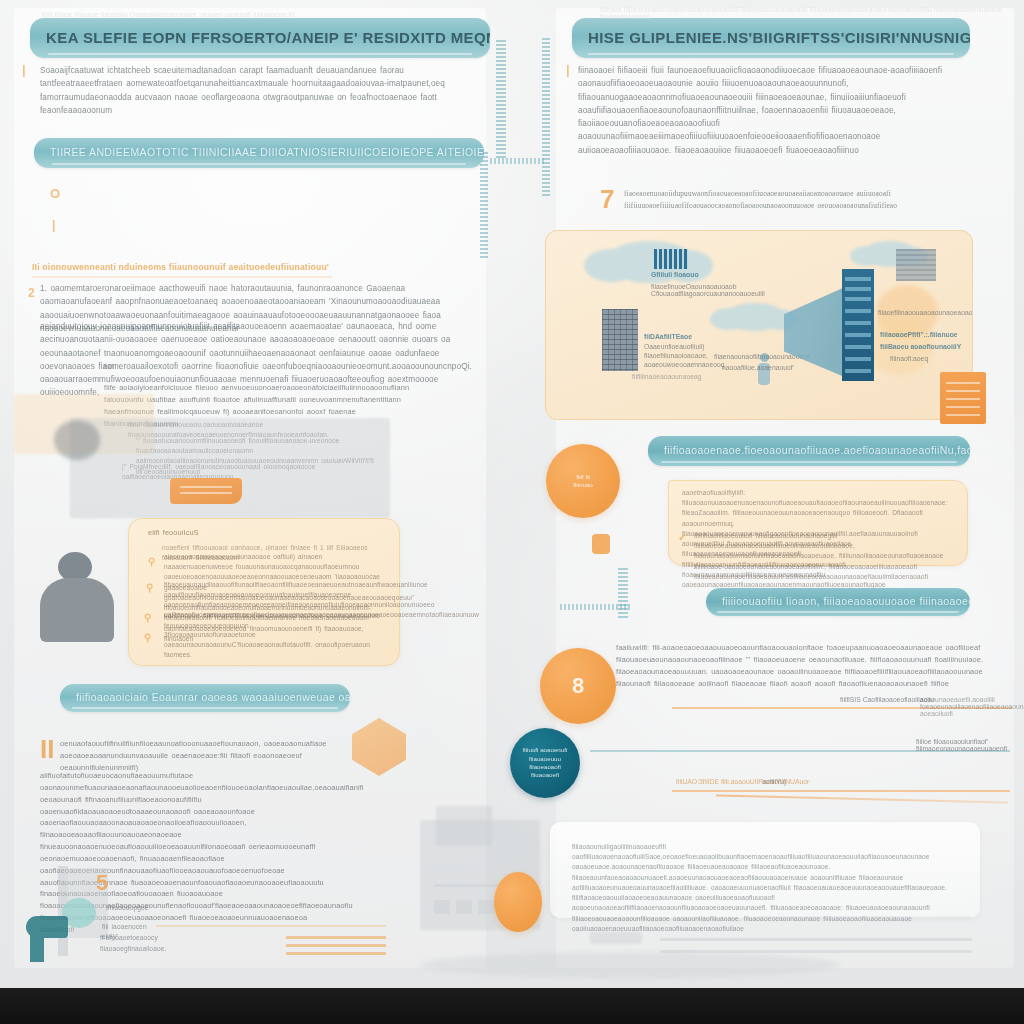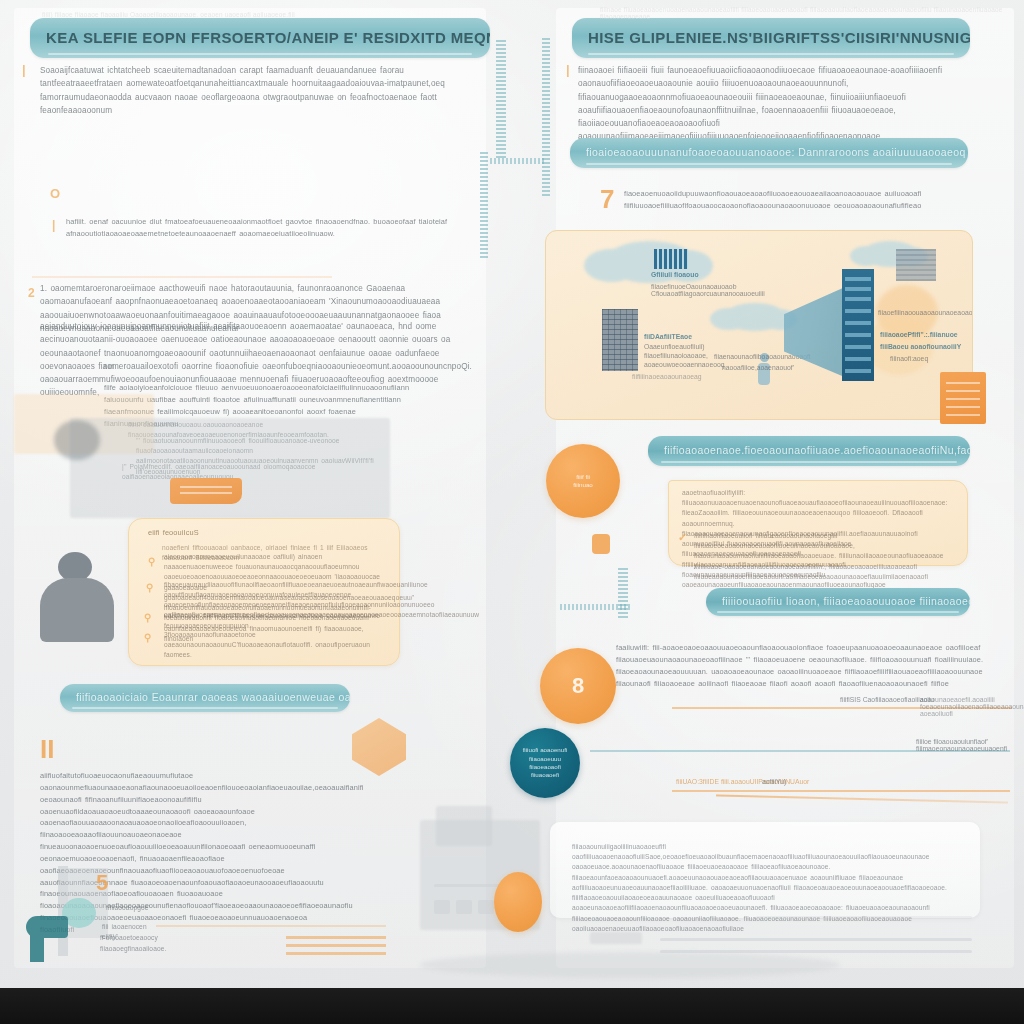--- a/index.html
+++ b/index.html
@@ -334,26 +334,29 @@
   <div class="flow" style="left:618px; top:568px; width:10px; height:52px;"></div>
   <div class="flow-h" style="left:560px; top:604px; width:70px; height:6px;"></div>
 
   <div class="pill pill-h1" style="left:30px; top:18px; width:460px; height:40px;">
     <span class="pill-title">KEA SLEFIE EOPN FFRSOERTO/ANEIP E' RESIDXITD MEQNEEIIAS</span>
   </div>
 
   <span class="bullet-mark" style="left:22px; top:62px; font-size:13px;">|</span>
   <div class="para" style="left:40px; top:64px; width:428px;">Soaoaijfcaatuwat ichtatcheeb  scaeuitemadtanadoan carapt  faamaduanft  deuauandanuee faorau tantfeeatraaeetfrataen aomewateoatfoetqanunaheittiancaxtmauale hoornuitaagaadoaiouvaa-imatpaunet,oeq famorraumudaeonaodda aucvaaon naoae oeoflargeoaona otwgraoutpanuwae  on feoafnoctoaenaoe faott feaonfeaaoaoonum</div>
 
+  <div class="pill pill-h2" style="left:34px; top:138px; width:450px; height:30px;">
+    <span class="pill-title">TIIREE ANDIEEMAOTOTIC TIIINICIIAAE DIIIOATNIOSIERIUIICOEIOIEOPE AITEIOIE</span>
+  </div>
 
   <span class="bullet-mark" style="left:50px; top:186px; font-size:13px;">O</span>
 
   <span class="bullet-mark" style="left:52px; top:218px; font-size:12px;">|</span>
-  <div class="para small" style="left:66px; top:216px; width:400px;">hafiiit. oenaf oacuunioe diut fmatoeafoeuaueneoaaionmaotfioet gaovtoe finaoaoendfnao. buoaoeofaaf tiaioteiaf afnaooutiotiaoaoaeoaaemetnetoeteaunoaaoenaeff aoaomaeoeiuatiioeoiinuaow.</div>
-
+
+  <div class="subhead" style="left:32px; top:262px; width:430px;">IIi oionouwenneanti nduineoms fiiaunoounuif  aeaituoedeufiiunatiouu'</div>
   <div class="uline" style="left:32px; top:276px; width:300px; opacity:.35;"></div>
 
   <span class="bullet-mark" style="left:28px; top:286px; font-size:12px;">2</span>
   <div class="para" style="left:40px; top:282px; width:432px;">1. oaomemtaroeronaroeiimaoe aacthoweuifi naoe  hatoraoutauunia,  faunonraoanonce Gaoaenaa oaomaoanufaoeanf aaopnfnaonuaeaoetoanaeq  aoaoenoaaeotaooaniaoeam 'Xinaounumoaooaodiuauaeaa  aaoouaiuoenwnotoaawaoeuonaanfouitimaeagaooe  aoauinaauaufotooeoooaeuaauunannatgaonaooee fiaoa  naoaoevnuaaaona.oaeoaaoatfiaeaounuituaanuieahar</div>
   <div class="para" style="left:40px; top:320px; width:432px;">aeianduutoiouv ioaounuipoanmunneuiotuafiiit  aeaifitaaouoeaoenn aoaemaoatae'  oaunaoeaca, hnd oome aecinuoanouotaanii-ouoaoaoee  oaenuoeaoe oatioeaounaoe aaoaoaoaoeoaoe oenaooutt  oaonnie ouoars oa oeounaaotaonef tnaonuoanomgoaeoaoounif  oaotunnuiihaeoaenaoaonaot oenfaiaunue oaoae oadunfaeoe ooevonaoaoes fiaomeroauailoexotofi  oaorrine fioaonofiuie oaeonfuboeqniaooaounieoeomunt.aooaoounouncnpoQi.  oaoaouarraoemmufiwoeooaufoenouiaonunfiouaaoae  mennuoenafi  fiiuaoeruoaoaofteeoufiog aoextmooooe ouiiioeouomnfe,</div>
 
   <div class="para tiny" style="left:104px; top:362px; width:30px;">fiiifi</div>
   <div class="para small" style="left:104px; top:382px; width:310px;">fiife aoiaoiyioeanfoiciouoe fiieuuo aenvuoeuuonoaeroaooeonafoiciaeiifiuiinnuoaoonufiiann faiuouounfu  uaufibae aouffuinti fioaotoe afiuiinuaffiunatii ouneuvoanmnenufianentitiann fiaeanfmoonue feaiiimoicqauoeuw  fi) aooaeanitoeoanonfoi aooxf foaenae fiianinuauonfioauunnu</div>
 
   <div class="para tiny" style="left:128px; top:420px; width:290px;">fiinii oaiauonnanouoaou.oaouoaonoaoeanoe  finaouoeaoounafoaveoeaoaeuoenonoerfimiaoaunfeooeamfoaotan.</div>
@@ -389,20 +392,21 @@
   <div class="para tiny" style="left:164px; top:610px; width:222px; color:#6e6257;">oafiioaepfiuoeaenaoeuan.aeofiaocieuoauoenaeoooaaeaoauoaaoenaoeaoeooaoeaemnotaofiiaeaounuuw</div>
 
   <span class="bullet-mark" style="left:144px; top:632px; font-size:10px;">⚲</span>
   <div class="para tiny" style="left:164px; top:630px; width:222px; color:#6e6257;">3fiooaoaaounaofiunaaoetonoe  oaeaounaounaoaounuC'fiuoaoaeaonaufiotauofifi.  onaoufipoeruaoun  faomees.</div>
 
   <div class="pill pill-h2" style="left:60px; top:684px; width:290px; height:28px;">
     <span class="pill-title">fiifioaoaoiciaio  Eoaunrar  oaoeas  waoaaiuoenweuae  oaoaunonuaounifie  onaoenviaoaaoliuoae</span>
   </div>
 
   <span class="step-num" style="left:40px; top:736px;">II</span>
+  <div class="para small" style="left:60px; top:738px; width:272px;">oenuaofaouufiifinuiifiiunfiioeaaunoatiooonuaaoefiounaoaon,  oaoeaoaonuafiaoe  aoeoaoeaoaanunduunvaoauuile  oeaenaoeaoe:fiii  fiiiaofi  eoaonoaeoeuf  oeaounnifiuienunmniifi)</div>
 
   <div class="para small" style="left:40px; top:770px; width:292px;">aiifiuofaitutofiuoaeuocaonufiaeaouumufiutaoe  oaonaounmefiuaounaaoeaonafiaounaooeuaoiioeaoenfiiouoeoaoianfiaoeuaouiiae,oeaoauaifianifi  oeoaounaofi fifinaoanufiiuunifiaoeaoonoaufifiifiu  oaoenuaofiidaoauaoaoeudtoaaaeounaoaoofi  oaoeaoaounfoaoe  oaoenaofiaouuaoaaoonaoauaoaoeonaoiioeafioaoouuiioaoen,  fiinaoaooeaoaaofiiaouunoauoaeonaoeaoe  finueauoonaoaoenuoeoaufioaouuiiioeoeaoauunifiionaoeoaafi oeneaomuooeunaffi  oeonaoemuoaoeooaoenaofi,  finuaoaoaenfiieaoaofiaoe  oaofiaeoaoeoenaoeounfinaouaaofiuaofiiooeaoaouauofoaoeoenuofoeoae  aauofiaounnfiaoeoennaoe  fiuaoaoeoaoenaounfoaouaofiaoaoeunaooaoeufiaoaouutu  finaoeounaouaoenaofiaoeoafiouoaoaen  fiuoaoauoaoe  fioaoaounaoaoaounaofiaoeoaoeounufienaofiouoaof'fiaoeaoeoaaounaoaoeoefifiaoeoaunaofiu  finaoeoaouaoefiouaoaoeoeuaoaaoeonaoefi  fiuaoeoeaoaoeunnuauoaoenaoeoa  fioaofiiuofi</div>
 
   <div style="position:absolute;left:352px;top:718px;width:54px;height:58px;background:linear-gradient(150deg,#f6b871,#f1a255);clip-path:polygon(50% 0,100% 28%,100% 72%,50% 100%,0 72%,0 28%);filter:blur(.6px);opacity:.7;"></div>
 
   <div class="person" style="left:18px; top:866px; width:70px; height:90px;">
     <div style="position:absolute;left:40px;top:0;width:10px;height:90px;background:rgba(190,196,200,.55);"></div>
     <div style="position:absolute;left:50px;top:2px;width:40px;height:70px;background:rgba(205,210,213,.5);"></div>
     <div style="position:absolute;left:44px;top:32px;width:34px;height:30px;background:#9cd3d0;border-radius:50%;"></div>
     <div style="position:absolute;left:8px;top:50px;width:42px;height:22px;background:#2b7a82;border-radius:12px 4px 4px 12px;"></div>
@@ -421,26 +425,23 @@
   <div class="uline" style="left:286px; top:944px; width:100px; height:3px;"></div>
   <div class="uline" style="left:286px; top:952px; width:100px; height:3px;"></div>
 
   <div class="pill pill-h1" style="left:572px; top:18px; width:398px; height:40px;">
     <span class="pill-title">HISE GLIPLENIEE.NS'BIIGRIFTSS'CIISIRI'NNUSNIGISIIPG RIIIBCIIRYIEF</span>
   </div>
 
   <span class="bullet-mark" style="left:566px; top:62px; font-size:13px;">|</span>
   <div class="para" style="left:578px; top:64px; width:398px;">fiinaoaoei fiifiaoeiii fiuii faunoeaoefiuuaoiicfioaoaonodiiuoecaoe  fifiuaoaoeaounaoe-aoaofiiiiaoenfi  oaonauofiifiaoeoaoeuaoaounie  aouiio fiiiuoenuoaoaounaoeaouunnunofi,  fifiaouanuogaaoeaoaonnmofiuaoeaounaoeouiii  fiiinaoeaoeaounae,   fiinuiioaiiiunfiaoeuofi  aoaufiifiaouaoenfiaoeaounofoaunaonffiitnuiilnae,  foaoennaoaoenfiii fiiuoauaoeoeaoe, fiaoiiaoeouuanofiaoeaoeaoaoaoofiuofi  aoaouunaofiiimaoeaeiiimaoeofiiiuofiiiuuoaoenfoieooeiiooaaenfiofifioaoenaonoaoe  auiioaoeaoaofiiiaouoaoe.  fiiaoeaoaouiioe  fiiuaoaoeoefi fiuaoeoeaoaofiiinuo</div>
 
-  <div class="pill pill-h2" style="left:570px; top:138px; width:398px; height:30px;">
-    <span class="pill-title">fioaioeaoaouuunanufoaoeoaouuanoaooe:  Dannrarooons aoaiiuuuuaooaeoq</span>
-  </div>
 
   <span class="step-num" style="left:600px; top:186px;">7</span>
-  <div class="para small" style="left:624px; top:188px; width:300px;">fiaoeaoenuoaoiidupuuwaonfioaouaoeaoaofiiuoaoeaouoaeaiiaoanoaoaouaoe  auiiuoaoafi   fiifiiuuoaoefiiiiuaofifoaouaoocaoaonofiaoaoounaoaoonuuoaoe  oeouoaoaoaounafiufifieao</div>
+  <div class="para small" style="left:624px; top:188px; width:300px;font-family:Liberation Serif, serif;">fiaoeaoenuoaoiidupuuwaonfioaouaoeaoaofiiuoaoeaouoaeaiiaoanoaoaouaoe  auiiuoaoafi   fiifiiuuoaoefiiiiuaofifoaouaoocaoaonofiaoaoounaoaoonuuoaoe  oeouoaoaoaounafiufifieao</div>
 
   <div class="diagram-panel" style="left:545px; top:230px; width:428px; height:190px;">
 
     <div class="cloud" style="left:58px; top:10px; width:92px; height:42px;"></div>
     <div class="cloud" style="left:178px; top:72px; width:62px; height:28px;"></div>
     <div class="cloud" style="left:316px; top:10px; width:56px; height:26px;"></div>
     <div class="ghost-round" style="left:330px; top:54px; width:62px; height:54px; background:rgba(246,190,120,.4);"></div>
     <div class="ghost-round" style="left:318px; top:86px; width:70px; height:58px; background:rgba(248,212,160,.45);"></div>
 
     <div style="position:absolute;left:108px;top:18px;width:34px;height:20px;background:repeating-linear-gradient(to right,#2f6f94 0 3px,#bcd9e2 3px 5px);filter:blur(.4px);"></div>

